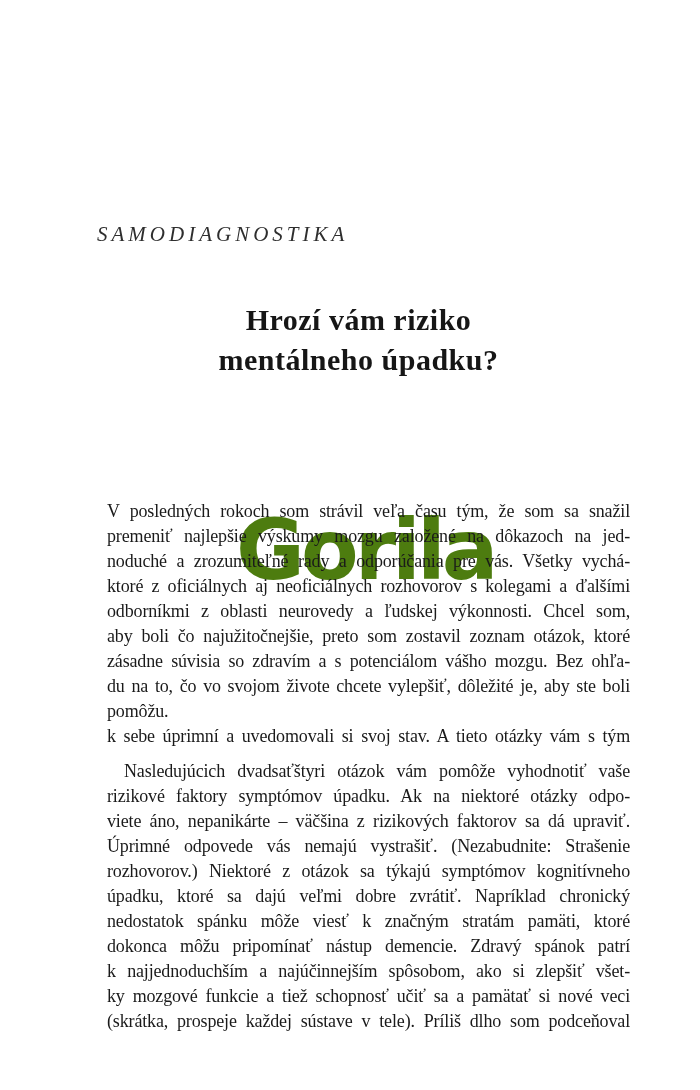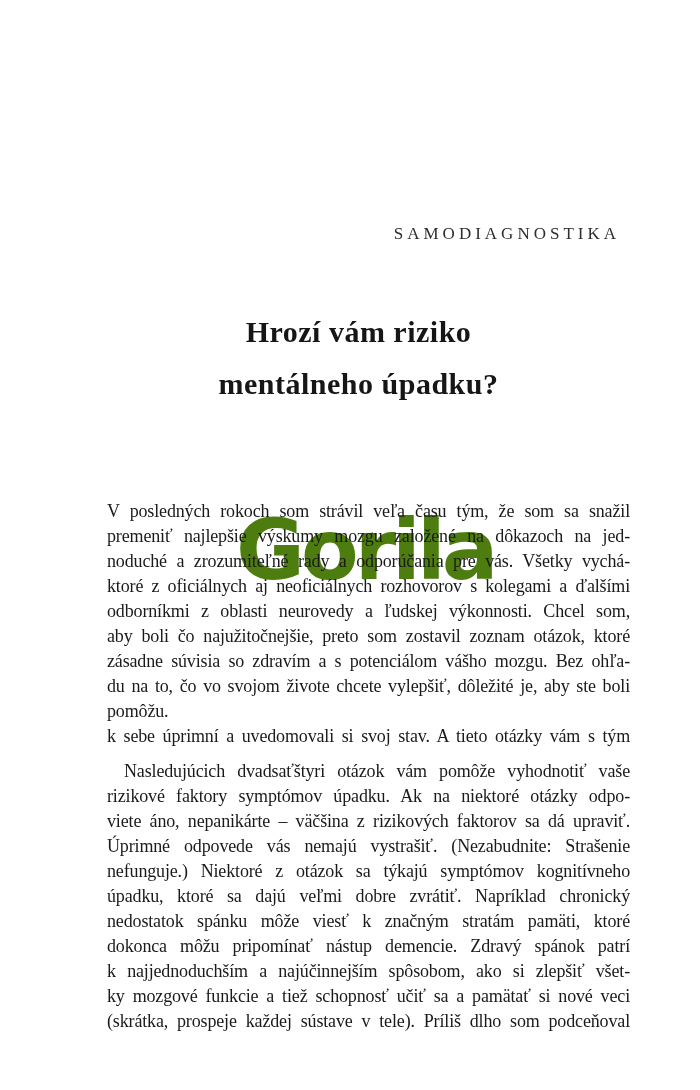--- a/index.html
+++ b/index.html
@@ -15,42 +15,42 @@
     overflow: hidden;
     font-family: "Liberation Serif", serif;
   }
   .running-head {
     position: absolute;
     top: 222px;
     left: 97px;
     width: 523px;
     height: 24px;
     line-height: 24px;
-    text-align: right;
-    font-size: 17px;
+    text-align: left;
+    font-style: italic;
+    font-size: 21px;
     letter-spacing: 4px;
     color: #2e2e2e;
   }
   .chapter-title {
     position: absolute;
     top: 300px;
     left: 97px;
     width: 523px;
     margin: 0;
     text-align: center;
     font-weight: bold;
     font-size: 30px;
     line-height: 40px;
     letter-spacing: 0.5px;
     color: #161616;
     z-index: 2;
   }
   .chapter-title .title-line {
     display: block;
-    margin-top: 12px;
   }
   .watermark {
     position: absolute;
     top: 508px;
     left: 236px;
     font-family: "DejaVu Sans", sans-serif;
     font-weight: bold;
     font-size: 84px;
     line-height: 84px;
     letter-spacing: -4px;
@@ -112,21 +112,21 @@
         <div class="text-line">zásadne súvisia so zdravím a s potenciálom vášho mozgu. Bez ohľa-</div>
         <div class="text-line">du na to, čo vo svojom živote chcete vylepšiť, dôležité je, aby ste boli</div>
         <div class="text-line short">pomôžu.</div>
         <div class="text-line">k sebe úprimní a uvedomovali si svoj stav. A tieto otázky vám s tým</div>
       </div>
       <div class="paragraph">
         <div class="text-line indented">Nasledujúcich dvadsaťštyri otázok vám pomôže vyhodnotiť vaše</div>
         <div class="text-line">rizikové faktory symptómov úpadku. Ak na niektoré otázky odpo-</div>
         <div class="text-line">viete áno, nepanikárte – väčšina z rizikových faktorov sa dá upraviť.</div>
         <div class="text-line">Úprimné odpovede vás nemajú vystrašiť. (Nezabudnite: Strašenie</div>
-        <div class="text-line">nefunguje.) Niektoré z otázok sa týkajú symptómov kognitívneho</div>
+        <div class="text-line">rozhovorov.) Niektoré z otázok sa týkajú symptómov kognitívneho</div>
         <div class="text-line">úpadku, ktoré sa dajú veľmi dobre zvrátiť. Napríklad chronický</div>
         <div class="text-line">nedostatok spánku môže viesť k značným stratám pamäti, ktoré</div>
         <div class="text-line">dokonca môžu pripomínať nástup demencie. Zdravý spánok patrí</div>
         <div class="text-line">k najjednoduchším a najúčinnejším spôsobom, ako si zlepšiť všet-</div>
         <div class="text-line">ky mozgové funkcie a tiež schopnosť učiť sa a pamätať si nové veci</div>
         <div class="text-line">(skrátka, prospeje každej sústave v tele). Príliš dlho som podceňoval</div>
       </div>
     </div>
 </div>
 

